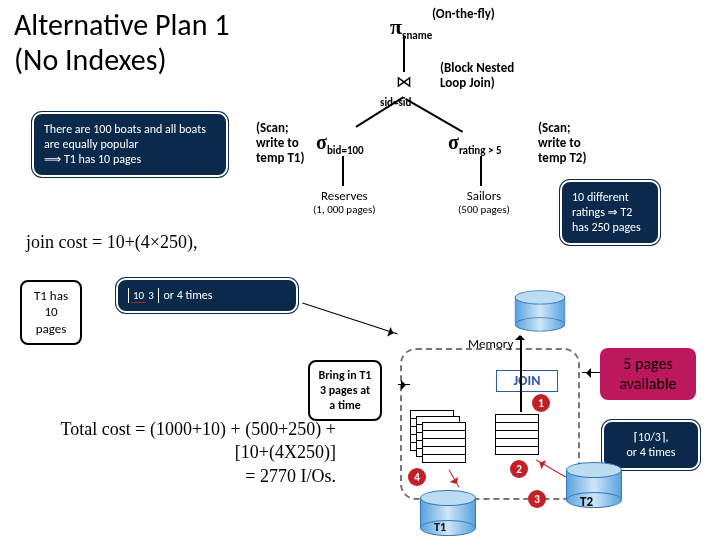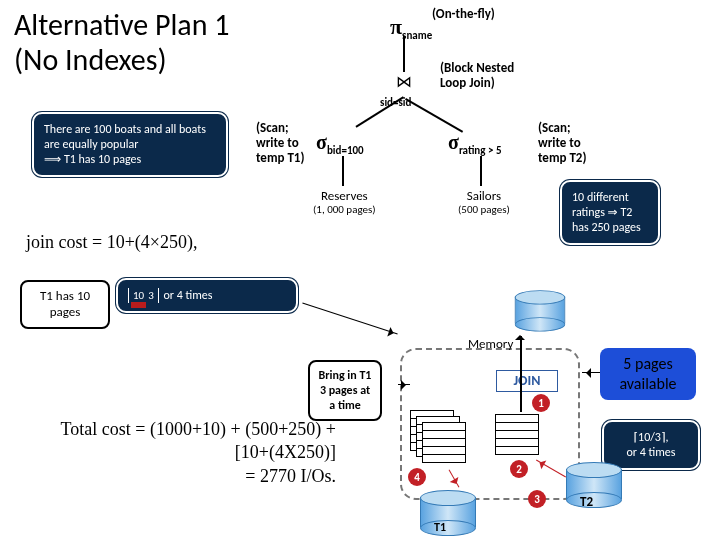--- a/index.html
+++ b/index.html
@@ -42,21 +42,21 @@
     background: #fff;
     border: 2px solid #000;
     border-radius: 8px;
     padding: 6px 8px;
     font-size: 13px;
     line-height: 1.25;
     text-align: center;
   }
   .callout-green {
     position: absolute;
-    background: #1d4ed8;
+    background: #be185d;
     color: #000;
     border-radius: 8px;
     padding: 6px 10px;
     font-size: 13px;
     line-height: 1.25;
     text-align: center;
   }
   .small { font-size: 11px; }
   
   .pi, .sigma, .bowtie {
@@ -180,21 +180,21 @@
     text-align: right;
     line-height: 1.3;
   }
   .frac {
     display: inline-block;
     vertical-align: middle;
     text-align: center;
     font-size: 11px;
     line-height: 1.05;
   }
-  .frac .top { border-bottom: 6px solid #b91c1c; padding: 0 2px; }
+  .frac .top { border-bottom: 1px solid #b91c1c; padding: 0 2px; }
   .frac .bot { padding: 0 2px; }
   .bowtie-sym {
     display: inline-block;
     width: 22px;
     text-align: center;
     font-size: 16px;
   }
 </style>
 </head>
 <body>
@@ -249,21 +249,21 @@
   <span style="white-space:pre-line;">There are 100 boats and all boats are equally popular
 ⟹ T1 has 10 pages</span>
 </div>
 
 <div class="callout" style="left:560px; top:180px; width:100px;">
   <span style="white-space:pre-line;">10 different ratings ⇒ T2 has 250 pages</span>
 </div>
 
 <div class="join-cost" style="left:26px; top:232px;">join cost = 10+(4×250),</div>
 
-<div class="callout-white" style="left:20px; top:280px; width:90px;">
+<div class="callout-white" style="left:20px; top:280px; width:62px;">
   <span style="white-space:pre-line;">T1 has 10
 pages</span>
 </div>
 
 <div class="callout" style="left:116px; top:278px; width:182px;">
   <div>
     <span style="display:inline-block; border-left:1px solid #fff; border-right:1px solid #fff; padding:0 2px; margin-right:2px;">
       <span class="frac"><span class="top">10</span><span class="bot">3</span></span>
     </span>
     <span> or 4 times</span>

